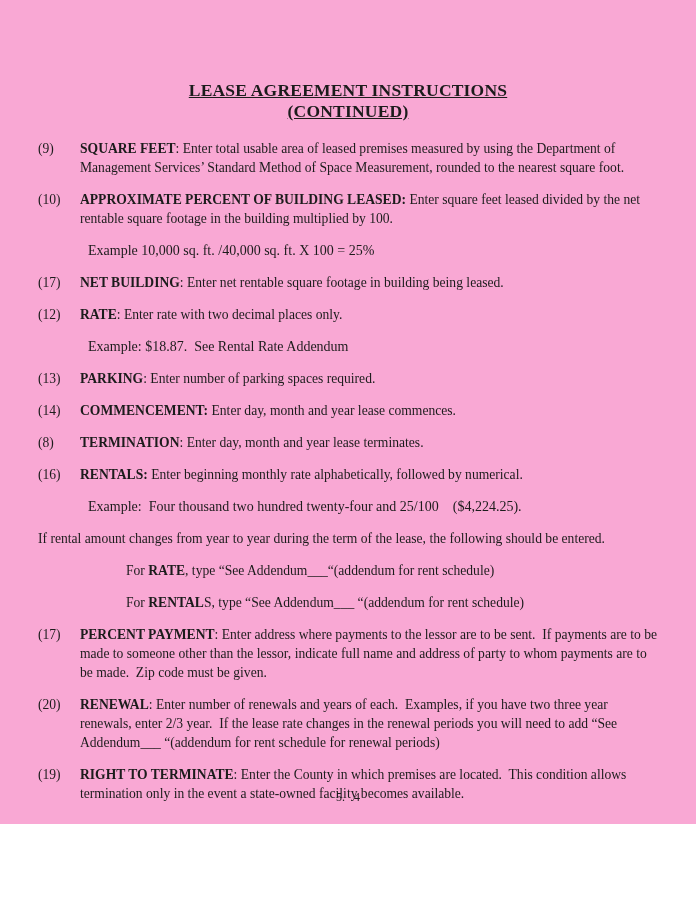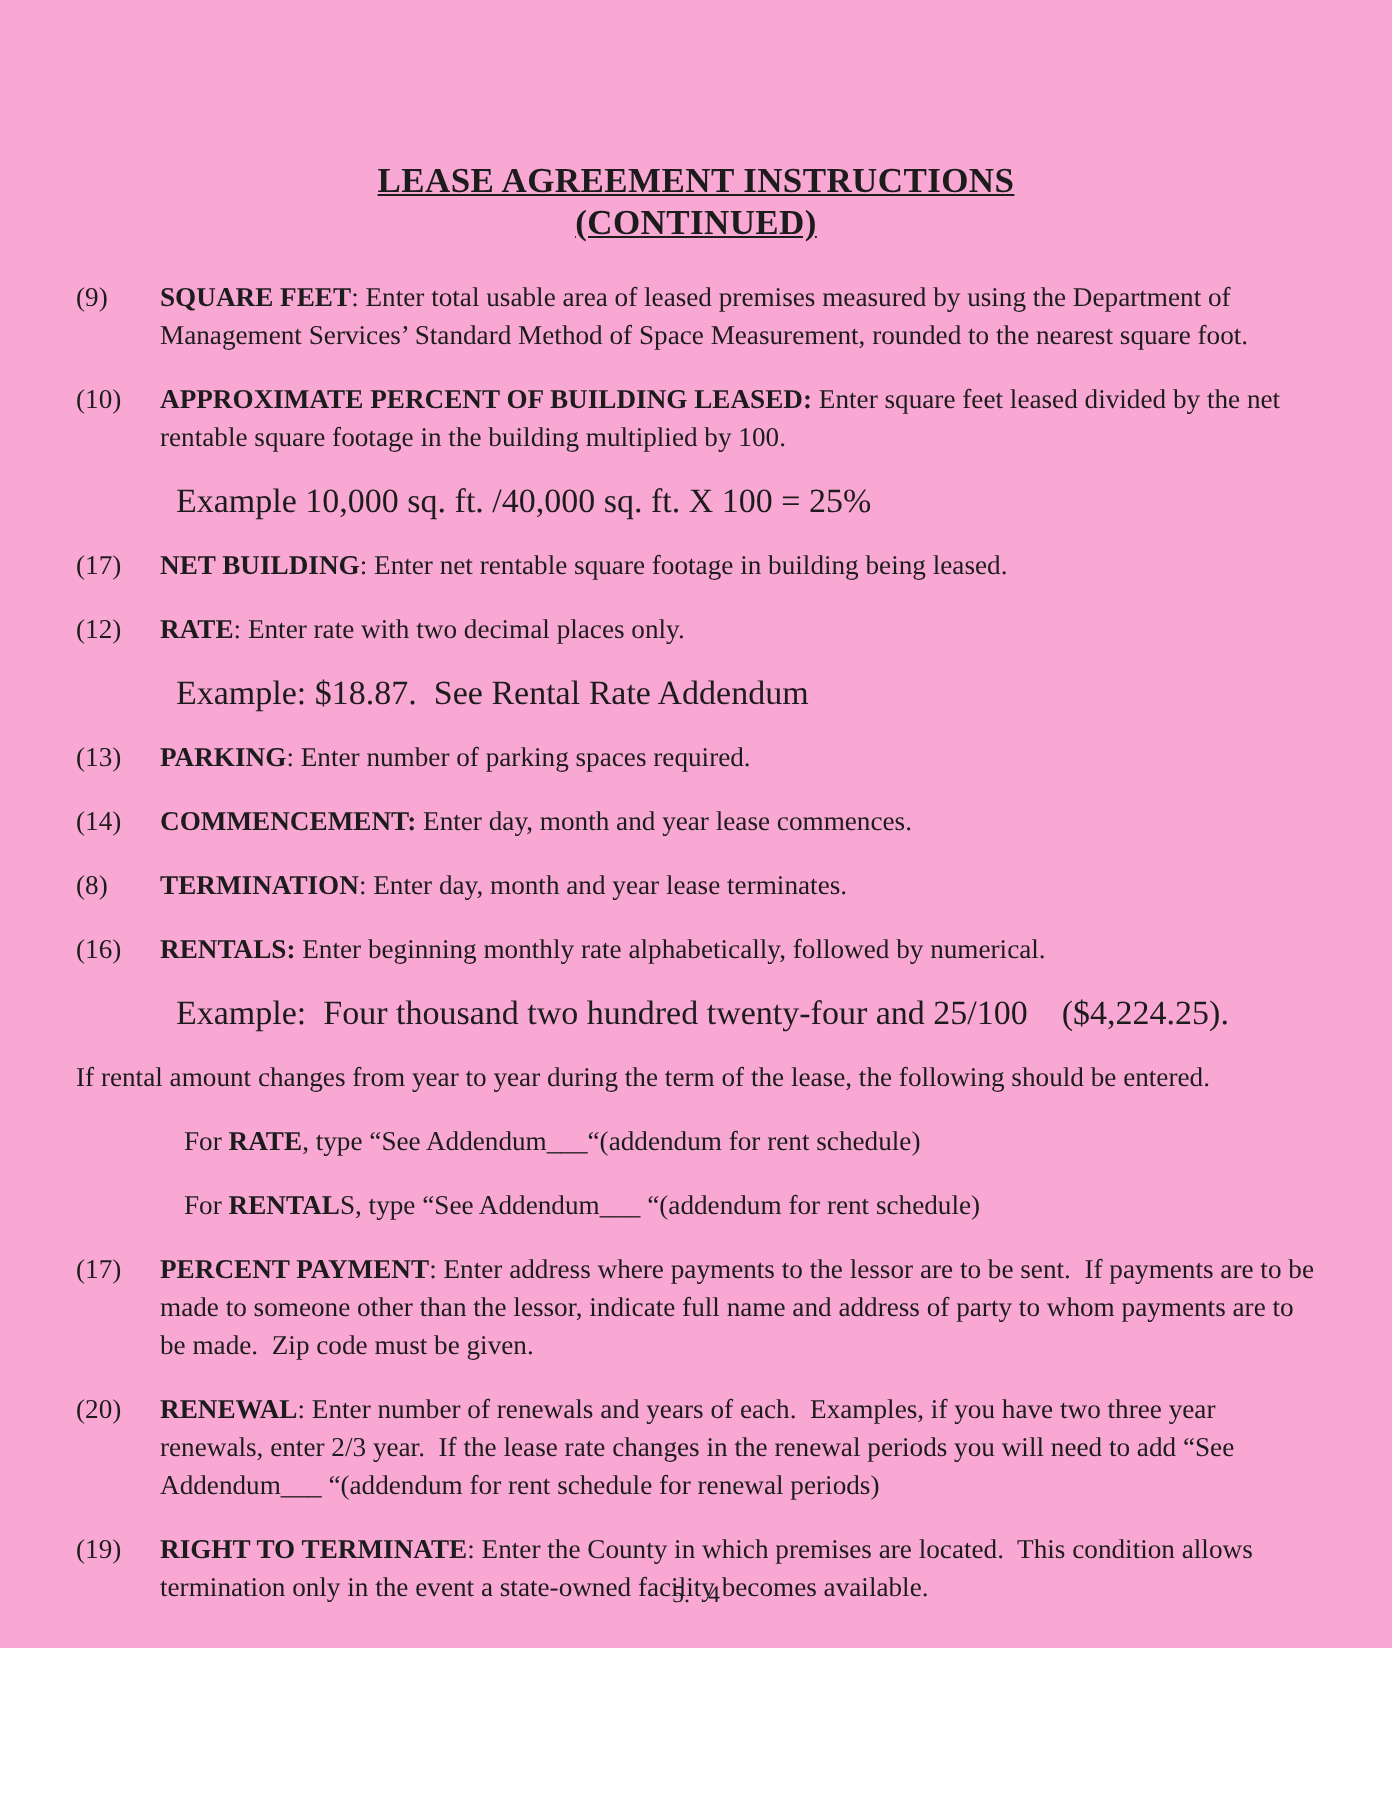--- a/index.html
+++ b/index.html
@@ -41,35 +41,35 @@
   .item .num {
     width: 42px;
     flex: none;
   }
   .item .body {
     flex: 1;
     white-space: pre-wrap;
   }
   .term { font-weight: bold; }
   .example {
-    font-size: 17px;
+    font-size: 14px;
     line-height: 19px;
     margin: 0 0 13px 50px;
     white-space: pre-wrap;
   }
   .note {
     font-size: 13.6px;
     line-height: 19px;
     margin-bottom: 13px;
     white-space: pre-wrap;
   }
   .for-line {
     font-size: 13.6px;
     line-height: 19px;
-    margin: 0 0 13px 54px;
+    margin: 0 0 13px 88px;
     white-space: pre-wrap;
   }
   .footer {
     position: absolute;
     bottom: 19px;
     left: 0; right: 0;
     text-align: center;
     font-size: 12px;
     white-space: pre;
   }

